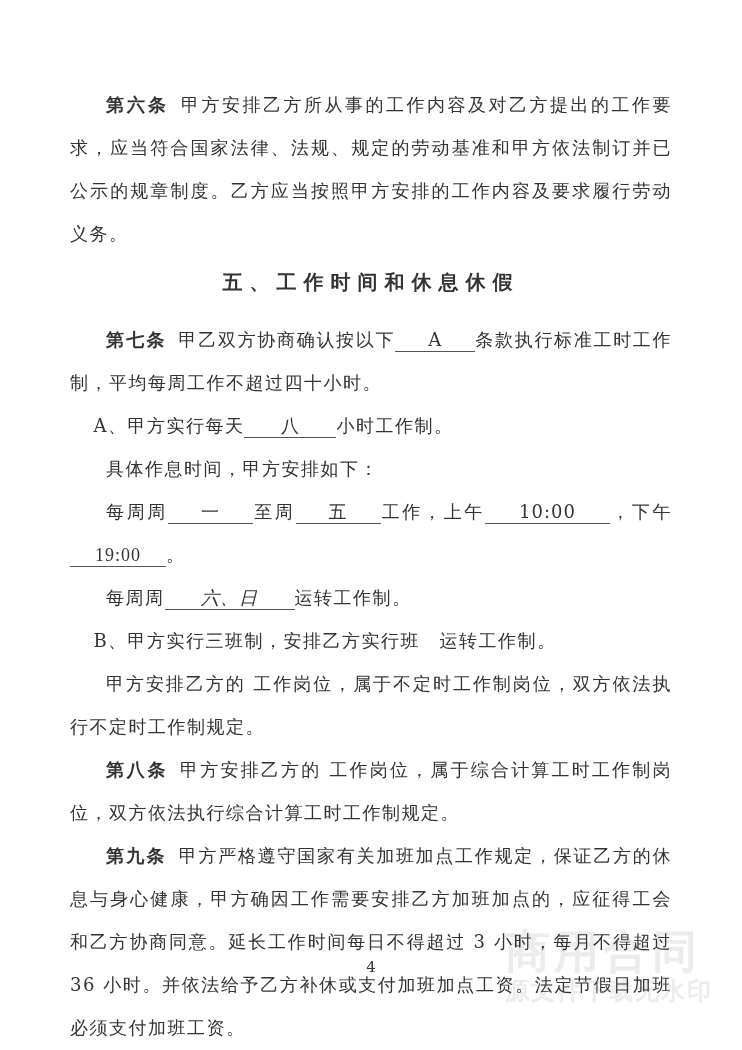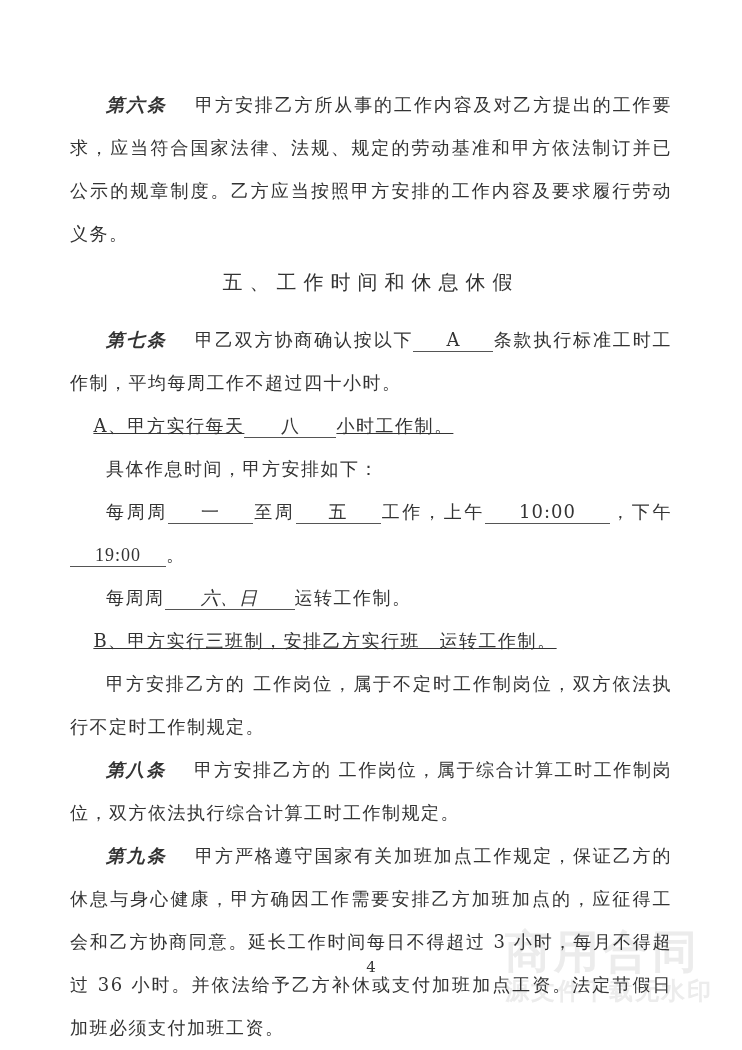--- a/index.html
+++ b/index.html
@@ -27,31 +27,30 @@
     padding: 83px 70px 0 70px;
     font-size: 18px;
     line-height: 43px;
     letter-spacing: 1.5px;
     text-align: justify;
   }
   .content p {
     margin: 0;
   }
   .indent-2 { text-indent: 2em; }
-  .indent-1 { text-indent: 1.3em; text-decoration: underline; }
+  .indent-1 { text-indent: 1.3em; }
   .term {
     font-weight: bold;
     letter-spacing: 2px;
-    margin-right: 28px;
-    font-style: italic;
+    margin-right: 12px;
   }
   .section-heading {
     margin: 6px 0 14px 0;
     font-size: 20px;
-    font-weight: normal;
+    font-weight: bold;
     text-align: center;
     text-indent: 0;
     letter-spacing: 7px;
     line-height: 43px;
   }
   .blank {
     display: inline-block;
     border-bottom: 1px solid #555555;
     text-align: center;
     text-indent: 0;

